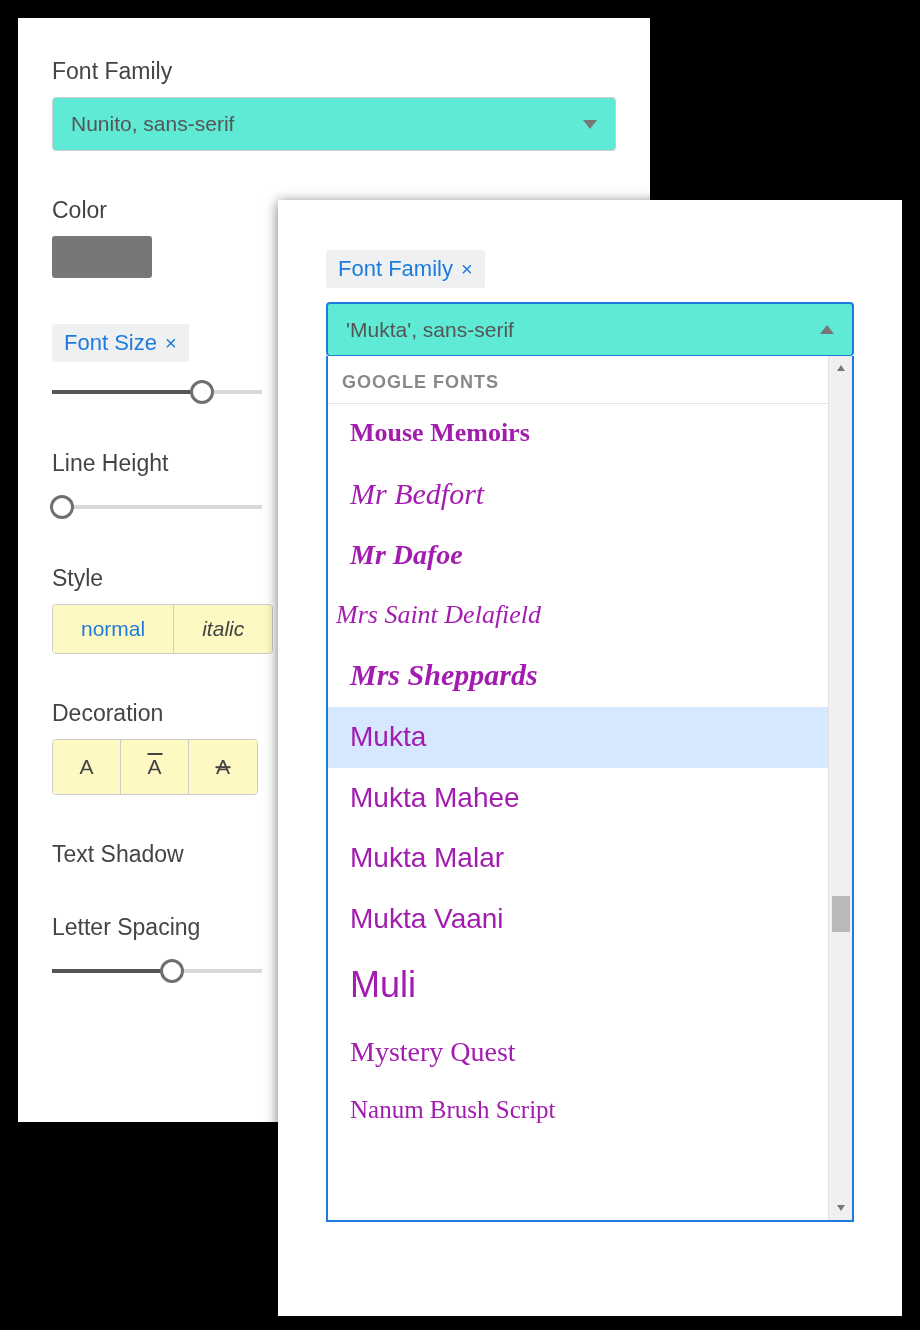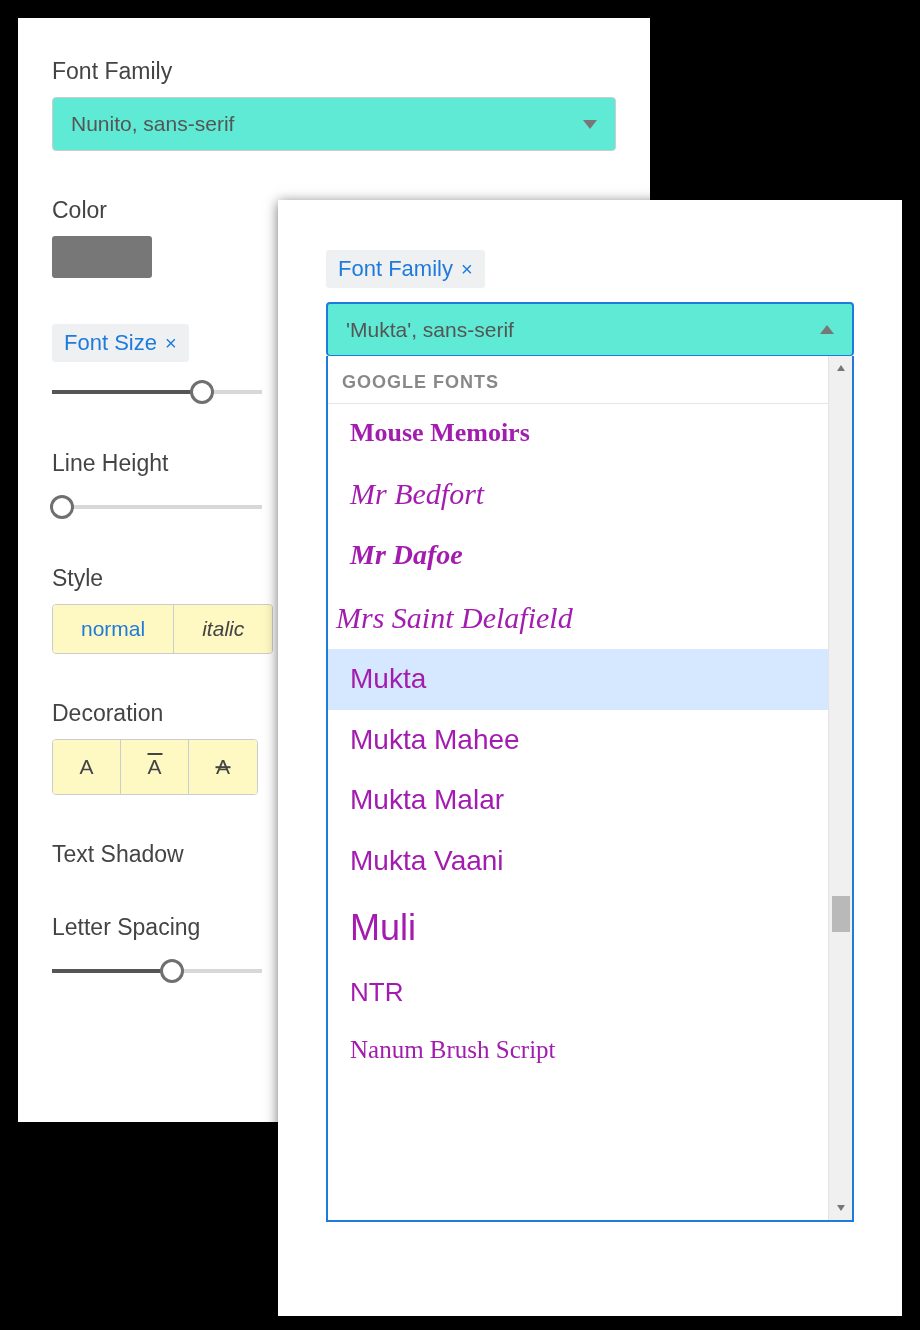--- a/index.html
+++ b/index.html
@@ -235,21 +235,21 @@
     top: 540px;
     background: #b9b9b9;
     cursor: pointer;
   }
 
   
   .f-mouse { font-family: Georgia, serif; font-weight: 800; font-size: 26px; }
   .f-bedfort { font-family: "Brush Script MT", cursive; font-size: 30px; font-style: italic; }
   .f-dafoe { font-family: "Brush Script MT", cursive; font-size: 28px; font-style: italic; font-weight: 700; }
   .f-haviland { font-family: "Snell Roundhand", "Brush Script MT", cursive; font-size: 24px; font-style: italic; color:#555;}
-  .f-delafield { font-family: "Snell Roundhand", "Brush Script MT", cursive; font-size: 30px; font-style: italic; padding-left: 8px; }
+  .f-delafield { font-family: "Snell Roundhand", "Brush Script MT", cursive; font-size: 26px; font-style: italic; padding-left: 8px; }
   .f-sheppards { font-family: "Brush Script MT", cursive; font-size: 30px; font-weight: 900; font-style: italic; }
   .f-mukta { font-family: Arial, sans-serif; font-size: 28px; }
   .f-muli { font-family: Arial, sans-serif; font-size: 36px; }
   .f-mystery { font-family: "Papyrus", fantasy, serif; font-size: 28px; }
   .f-ntr { font-family: Arial, sans-serif; font-size: 26px; }
   .f-nanumbrush { font-family: "Bradley Hand", "Comic Sans MS", cursive; font-size: 25px; }
 </style>
 </head>
 <body>
 
@@ -344,26 +344,27 @@
   </div>
 
   <div class="dropdown-list">
     <div class="list-inner">
       <div class="group-header">GOOGLE FONTS</div>
       <div id="font-items">
           <div class="font-item f-mouse">Mouse Memoirs</div>
           <div class="font-item f-bedfort">Mr Bedfort</div>
           <div class="font-item f-dafoe">Mr Dafoe</div>
           <div class="font-item f-delafield">Mrs Saint Delafield</div>
+          <div class="font-item f-sheppards">Mrs Sheppards</div>
           <div class="font-item f-mukta selected">Mukta</div>
           <div class="font-item f-mukta">Mukta Mahee</div>
           <div class="font-item f-mukta">Mukta Malar</div>
           <div class="font-item f-mukta">Mukta Vaani</div>
           <div class="font-item f-muli">Muli</div>
-          <div class="font-item f-ntr">NTR</div>
+          <div class="font-item f-mystery">Mystery Quest</div>
           <div class="font-item f-nanumbrush">Nanum Brush Script</div>
         </div>
     </div>
     <div class="scrollbar">
       <div class="arrow" style="position:absolute;top:0;left:0;right:0;">
         <svg viewBox="0 0 10 10">
             <path d="M5 2 L9 8 L1 8 Z"></path>
           </svg>
       </div>
       <div class="sthumb"></div>

